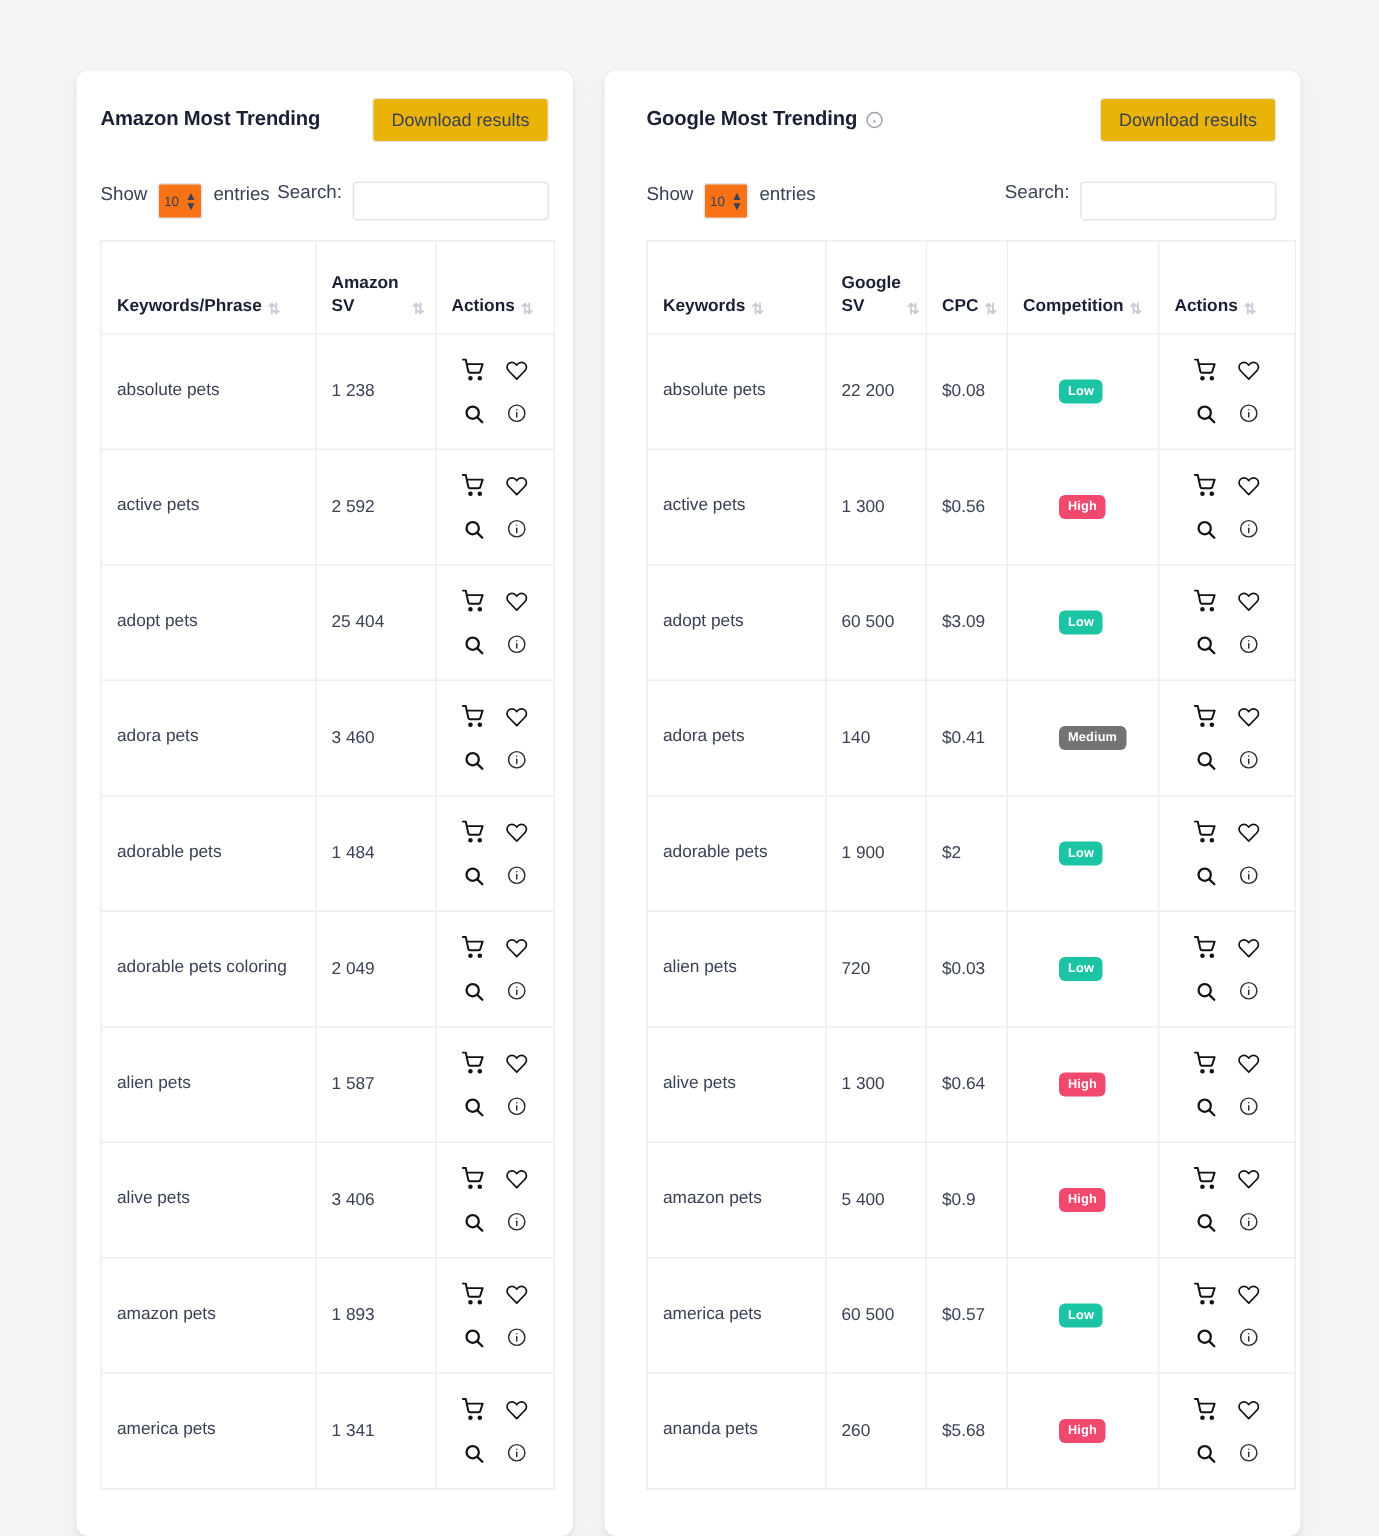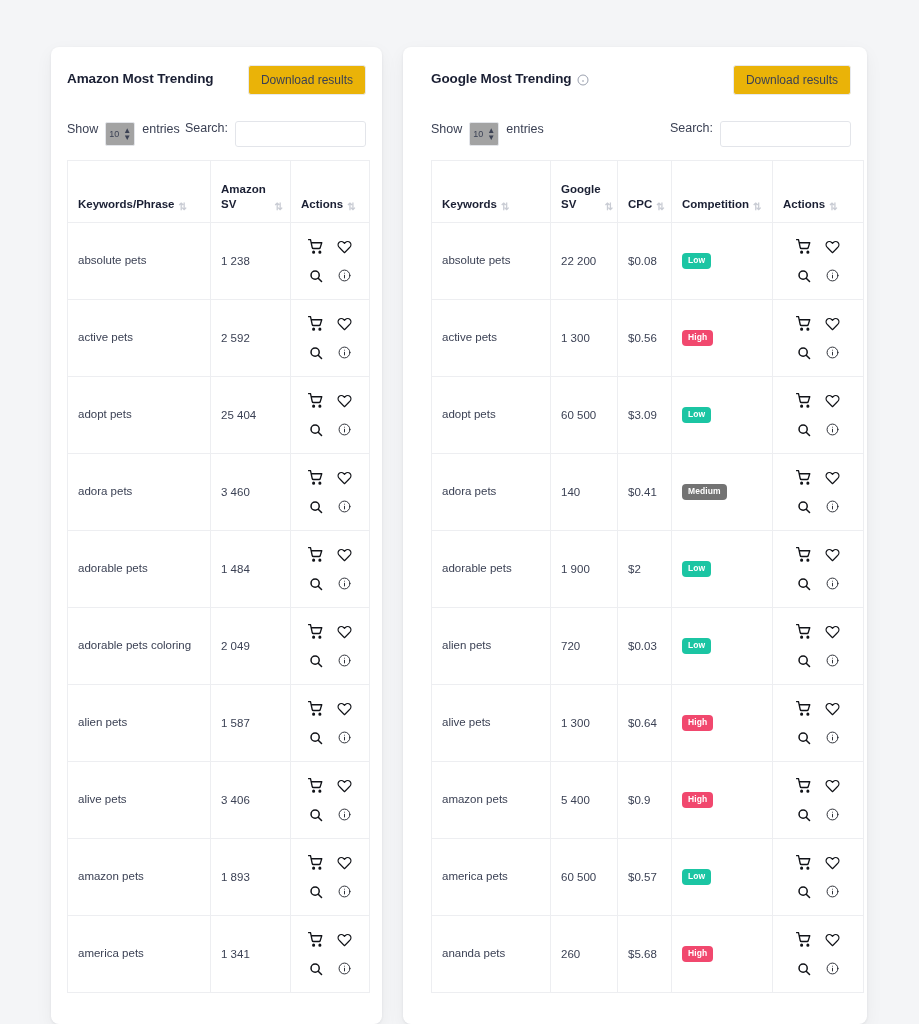--- a/index.html
+++ b/index.html
@@ -87,21 +87,21 @@
     font-size: 12.5px;
     color: #3b4154;
     gap: 7px;
   }
   .len-select {
     font-family: "Liberation Sans", sans-serif;
     font-size: 9px;
     color: #3b4154;
     border: 1px solid #e3e5ea;
     border-radius: 2px;
-    background: #a3a3a3;
+    background: #f97316;
     height: 24px;
     width: 30px;
     padding: 0 2px 0 3px;
     line-height: 1;
     cursor: pointer;
     -webkit-appearance: none;
     appearance: none;
   }
   .len-wrap { position: relative; display: inline-flex; }
   .len-spin {
@@ -189,20 +189,21 @@
   
   .badge {
     display: inline-block;
     font-size: 8.5px;
     font-weight: bold;
     color: #ffffff;
     border-radius: 4px;
     padding: 3px 6px 4px 6px;
     line-height: 1;
     letter-spacing: 0.1px;
+    margin-left: 24px;
   }
 
   
   .actions-grid {
     display: grid;
     grid-template-columns: 26px 26px;
     grid-template-rows: 26px 26px;
     gap: 3px;
     justify-content: center;
     align-content: center;

